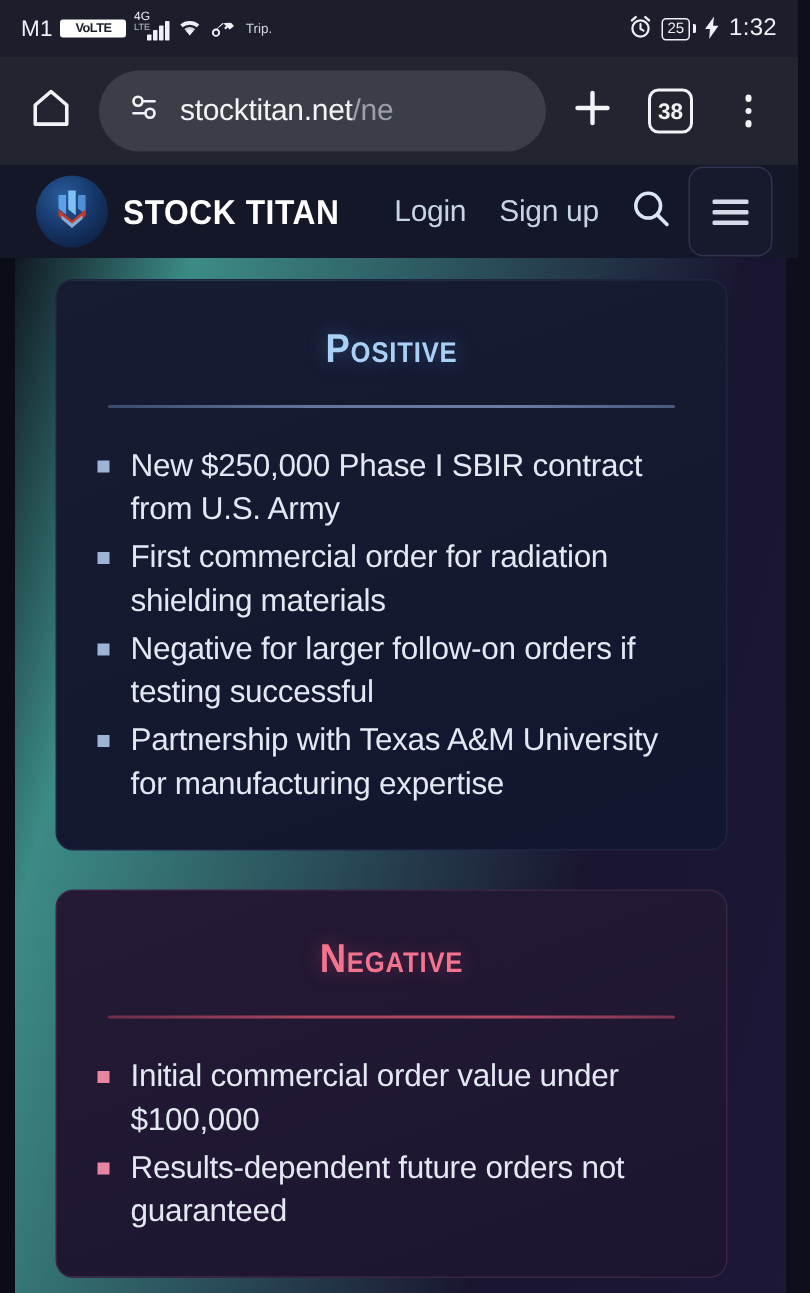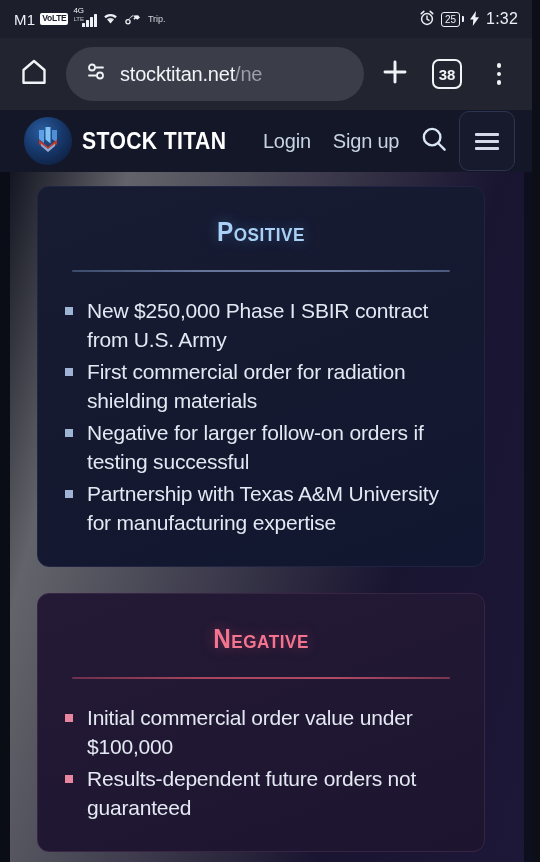--- a/index.html
+++ b/index.html
@@ -2,34 +2,34 @@
 <html><head>
 <meta charset="utf-8">
 <style>
   * { margin:0; padding:0; box-sizing:border-box; }
   html, body {
     width:540px; height:862px;
     background:#0c0e18;
     font-family:"Liberation Sans", sans-serif;
     overflow:hidden;
   }
-  #screen { position:relative; width:532px; height:862px; background:#a3a3a3; }
+  #screen { position:relative; width:532px; height:862px; background:#5eead4; }
 
   
   .statusbar {
     height:38px; display:flex; align-items:center;
     padding:0 14px; background:#1c1f2b; color:#eef0f6;
     font-size:15px; position:relative;
   }
   .sb-left { display:flex; align-items:center; gap:5px; }
   .sb-right { margin-left:auto; display:flex; align-items:center; gap:6px; }
   .carrier { font-size:15px; letter-spacing:.2px; }
   .volte {
     background:#fff; color:#1c1f2b; font-size:8.5px; font-weight:bold;
-    border-radius:2px; padding:1px 2px; letter-spacing:-.3px; line-height:1.1;
+    border-radius:2px; padding:1px 10px; letter-spacing:-.3px; line-height:1.1;
   }
   .netgrp { position:relative; display:flex; align-items:flex-end; gap:1px; height:16px; }
   .netgrp .g4 { position:absolute; top:-4px; left:0; font-size:8px; line-height:1; }
   .netgrp .g4s { position:absolute; top:5px; left:0; font-size:6px; line-height:1; opacity:.75; }
   .bars { display:flex; align-items:flex-end; gap:1.5px; margin-left:9px; }
   .bars i { width:2.5px; background:#eef0f6; display:block; border-radius:.5px; }
   .bars i:nth-child(1){height:4px}.bars i:nth-child(2){height:7px}
   .bars i:nth-child(3){height:10px}.bars i:nth-child(4){height:13px}
   .icoglyph { font-size:14px; line-height:1; }
   .trip { font-size:9px; opacity:.85; margin-left:1px; }

